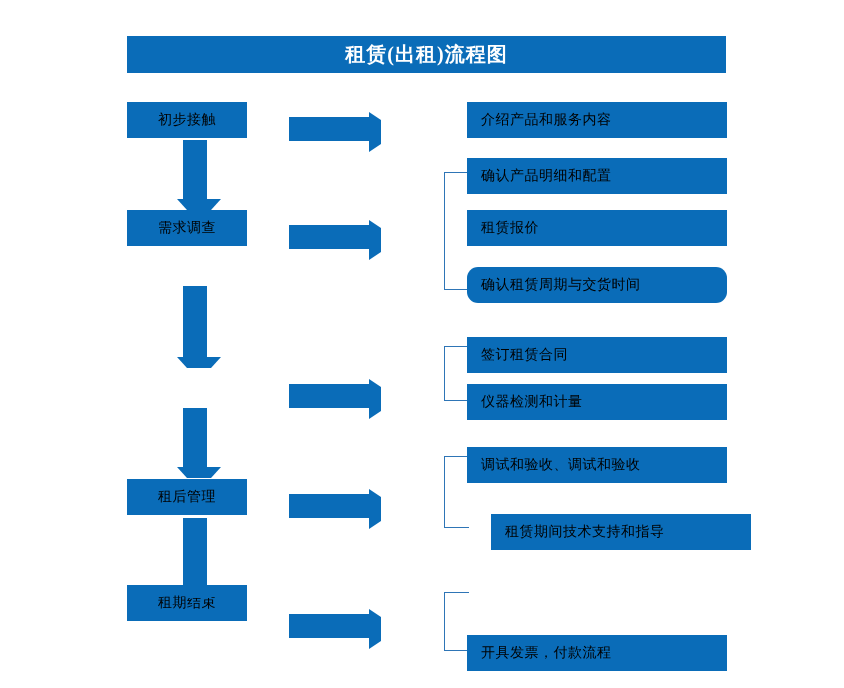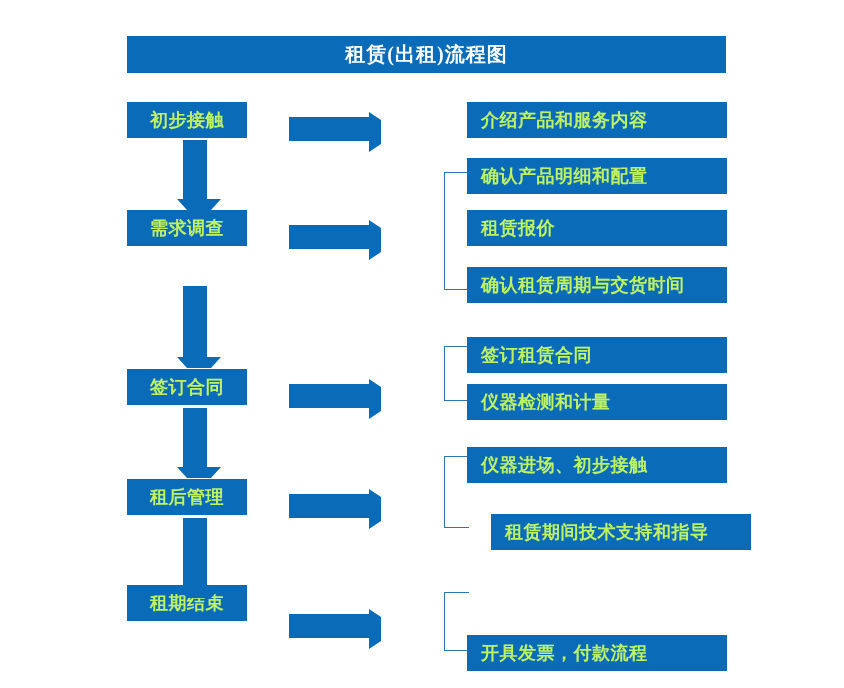--- a/index.html
+++ b/index.html
@@ -14,23 +14,23 @@
   
   .title-bar{
     position:absolute; left:103px; top:12px; width:599px; height:37px;
     background:#0A6CB8; color:#ffffff;
     display:flex; align-items:center; justify-content:center;
     font-size:20px; font-weight:bold; letter-spacing:1px;
   }
 
   
   .box{
-    position:absolute; background:#0A6CB8; color:#bef264;
+    position:absolute; background:#0A6CB8; color:#000000;
     display:flex; align-items:center;
-    font-size:18px; font-weight:bold; letter-spacing:0.5px;
+    font-size:14px; font-weight:normal; letter-spacing:0.5px;
   }
   .box.left{
     left:103px; width:120px; height:36px;
     justify-content:center;
   }
   .box.right{
     left:443px; width:260px; height:36px;
     justify-content:flex-start; padding-left:14px;
   }
 
@@ -70,21 +70,20 @@
 </style>
 </head>
 <body>
 
 <div id="canvas">
 
   <div class="title-bar">租赁(出租)流程图</div>
 
   <div class="box left" style="top:78px;">初步接触</div>
   <div class="box left" style="top:186px;">需求调查</div>
-  <div class="box left" style="top:345px;">签订合同</div>
   <div class="box left" style="top:455px;">租后管理</div>
   <div class="box left" style="top:561px;">租期结束</div>
 
   <div class="v-arrow" style="left:151px; top:116px; height:70px;">
     <div class="shaft" style="height:59px;"></div>
     <div class="head" style="top:59px;"></div>
   </div>
   <div class="v-arrow" style="left:151px; top:262px; height:82px;">
     <div class="shaft" style="height:71px;"></div>
     <div class="head" style="top:71px;"></div>
@@ -120,20 +119,20 @@
   </div>
 
   <div class="bracket" style="top:148px; height:118px;"></div>
   <div class="bracket" style="top:322px; height:55px;"></div>
   <div class="bracket" style="top:432px; height:72px;"></div>
   <div class="bracket" style="top:568px; height:59px;"></div>
 
   <div class="box right" style="top:78px;">介绍产品和服务内容</div>
   <div class="box right" style="top:134px;">确认产品明细和配置</div>
   <div class="box right" style="top:186px;">租赁报价</div>
-  <div class="box right" style="top:243px;">确认租赁周期与交货时间</div>
+  <div class="box right" style="top:243px;border-radius:11px;">确认租赁周期与交货时间</div>
   <div class="box right" style="top:313px;">签订租赁合同</div>
   <div class="box right" style="top:360px;">仪器检测和计量</div>
-  <div class="box right" style="top:423px;">仪器进场、初步接触</div>
+  <div class="box right" style="top:423px;">调试和验收、调试和验收</div>
   <div class="box right" style="top:490px;margin-left:24px;">租赁期间技术支持和指导</div>
   <div class="box right" style="top:611px;">开具发票，付款流程</div>
 
 </div>
 
 </body></html>

